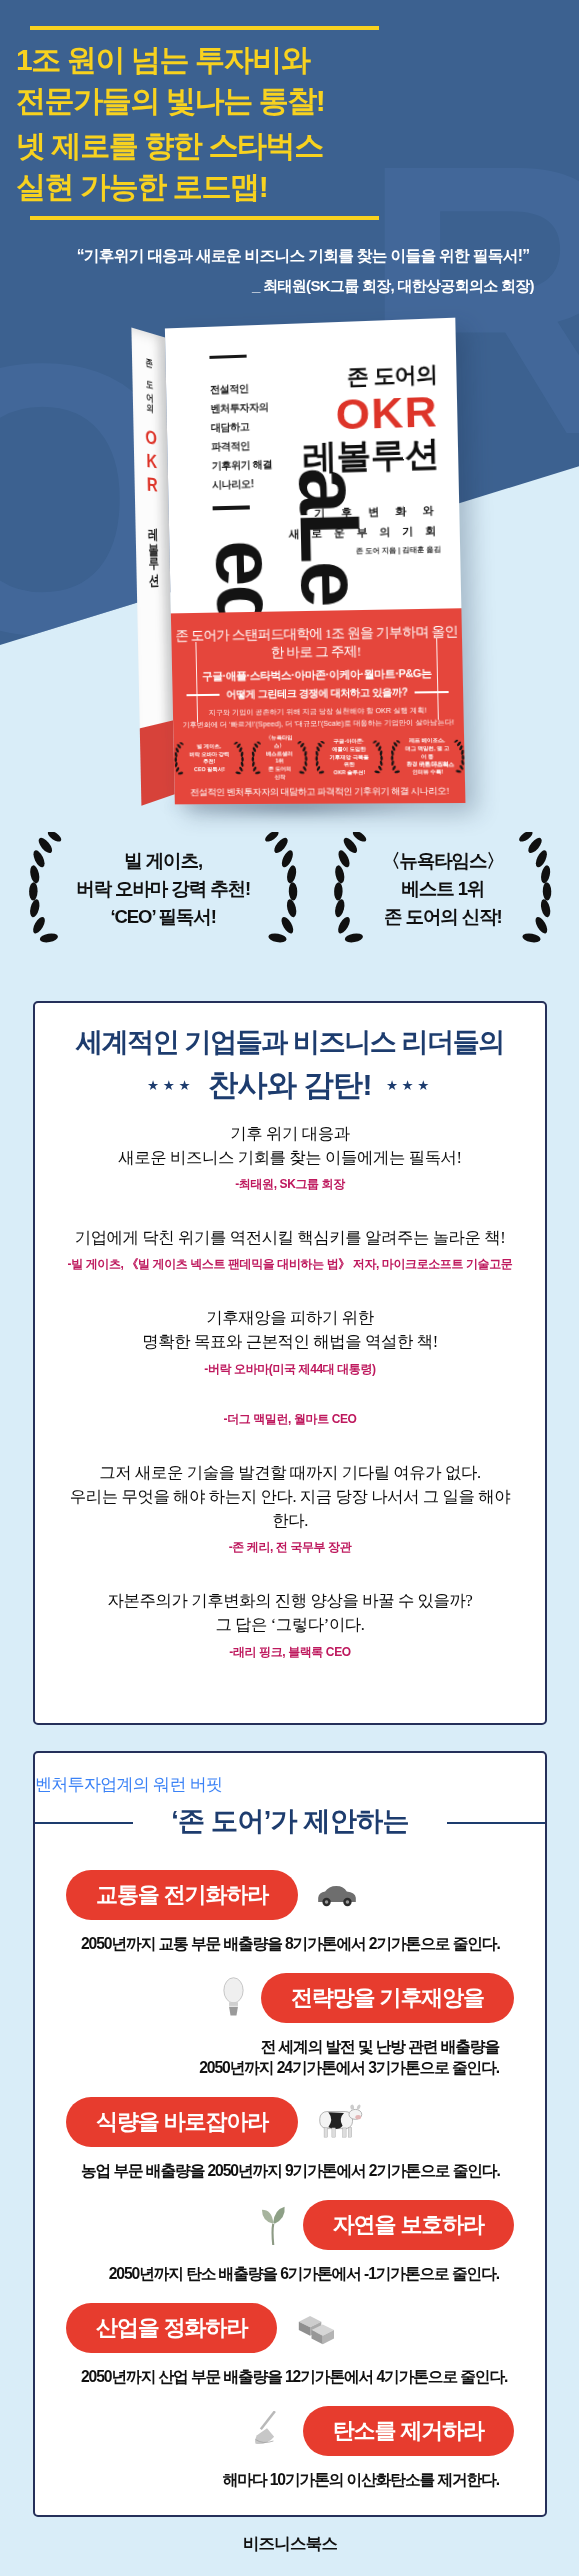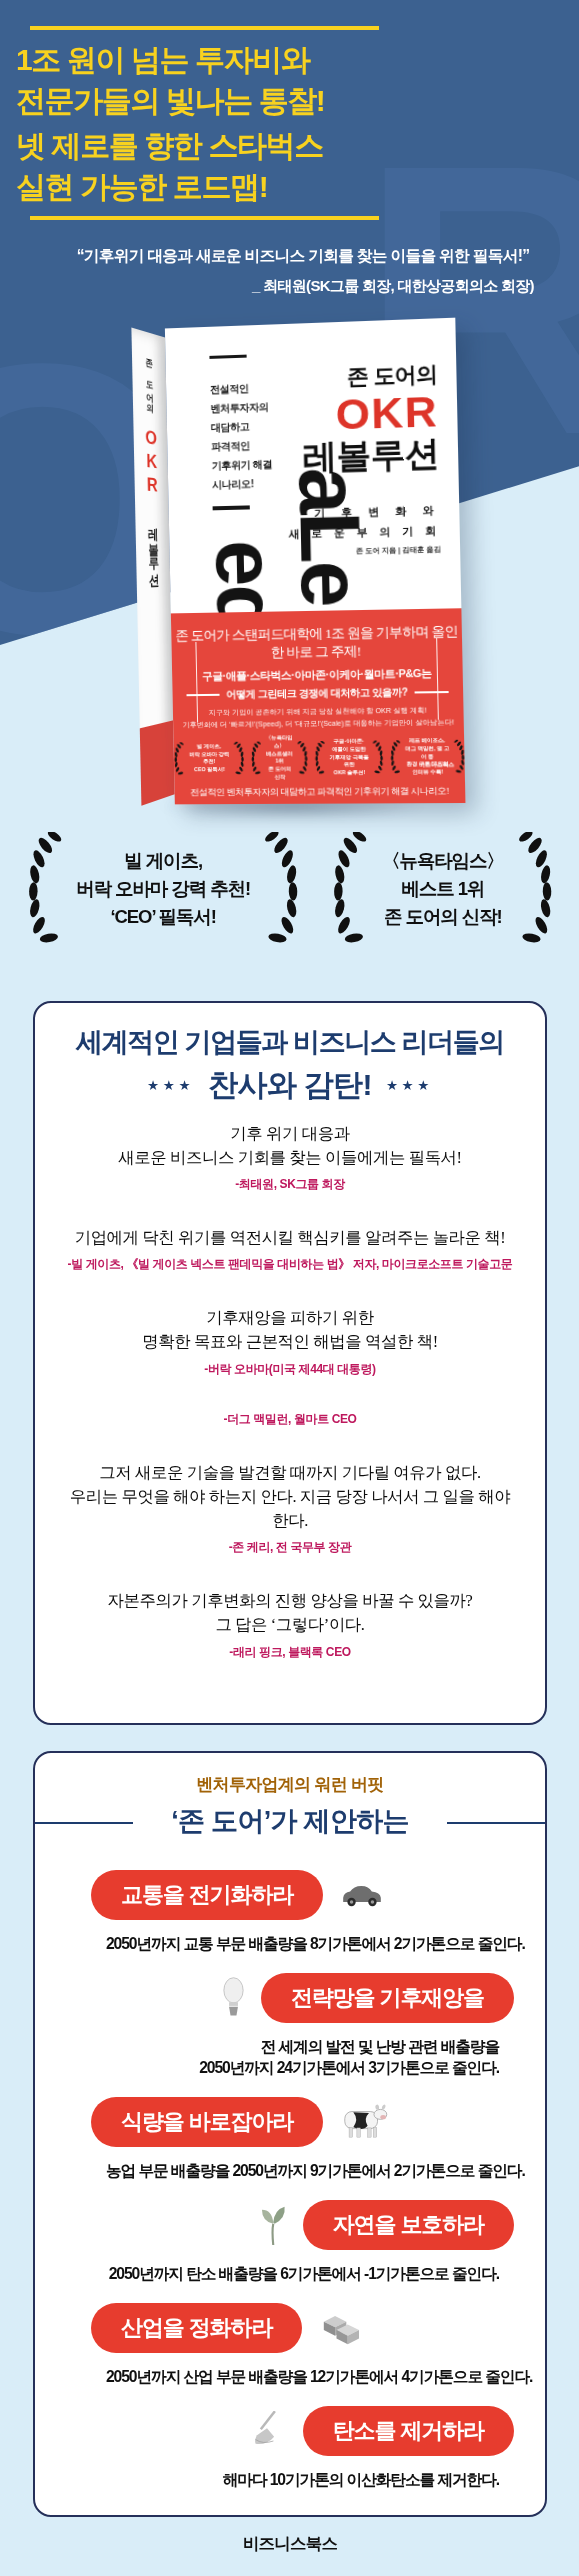--- a/index.html
+++ b/index.html
@@ -79,40 +79,40 @@
 
   
   .awards{position:absolute;top:832px;left:0;width:100%;display:flex;justify-content:center;gap:33px;}
   .award{display:flex;align-items:center;gap:7.1px;color:#101010;}
   .award .laurel svg{height:113px;width:auto;}
   .award-text{font-size:18.5px;line-height:28px;font-weight:800;text-align:center;
               white-space:pre-line;letter-spacing:-1.1px;}
 
   
   .card{position:absolute;left:33px;width:514px;background:#fff;border:2.8px solid #25305a;
-        border-radius:18px;box-sizing:border-box;}
+        border-radius:5px;box-sizing:border-box;}
   .card1{top:1001px;height:724px;padding:21.4px 26px 0;}
   .card2{top:1751px;height:766px;padding:20px 0 0;}
   .pc-t1{font-size:27px;font-weight:800;color:#1d3c6e;text-align:center;letter-spacing:-1.4px;}
   .pc-t2{margin-top:4.3px;display:flex;justify-content:center;align-items:center;gap:14.2px;color:#1d3c6e;}
   .pc-stars{font-size:13.5px;letter-spacing:3.6px;}
   .pc-t2-text{font-size:30px;font-weight:800;letter-spacing:-0.7px;}
   .testimonials{margin-top:16px;}
   .testimonial{margin-bottom:33px;text-align:center;}
   .t-quote{font-family:"Liberation Serif","DejaVu Serif",serif;font-size:16.4px;line-height:24px;
            color:#0c0c0c;white-space:pre-line;letter-spacing:-0.4px;}
   .t-attr{margin-top:6.4px;font-size:12px;font-weight:700;color:#be185d;letter-spacing:-0.4px;}
 
-  .oc-intro{font-size:17px;font-weight:700;color:#a16207;text-align:center;letter-spacing:-0.7px;}
+  .oc-intro{font-size:17px;font-weight:400;color:#3b82f6;letter-spacing:-0.7px;}
   .oc-title{position:relative;margin-top:7.1px;text-align:center;color:#1d3c6e;}
   .oc-t1{font-size:27px;font-weight:800;letter-spacing:-0.7px;display:inline-block;}
   .oc-line{position:absolute;top:18.5px;width:98px;height:2.1px;background:#1d3c6e;}
   .line-l{left:0}.line-r{right:0}
   .oc-t2{margin-top:4.3px;font-size:27px;font-weight:800;color:#1d3c6e;text-align:center;letter-spacing:-1.1px;}
-  .okr-items{margin-top:31px;padding-left:25px;}
+  .okr-items{margin-top:31px;}
   .okr-item{margin-bottom:18.5px;}
   .oi-row{display:flex;align-items:center;gap:15.7px;padding:0 31px;}
   .okr-item.right .oi-row{flex-direction:row-reverse;}
   .oi-pill{background:#e73c2e;color:#fff;font-size:22px;font-weight:800;letter-spacing:-1.1px;
            padding:10px 30px;border-radius:34px;white-space:nowrap;}
   .oi-icon{display:flex;align-items:center;}
   .oi-icon svg{display:block;}
   .oi-desc{margin-top:14.2px;font-size:15.7px;font-weight:600;color:#101010;letter-spacing:-1.1px;
            white-space:pre-line;line-height:1.3;}
   .okr-item.left .oi-desc{text-align:left;padding-left:46px;}

